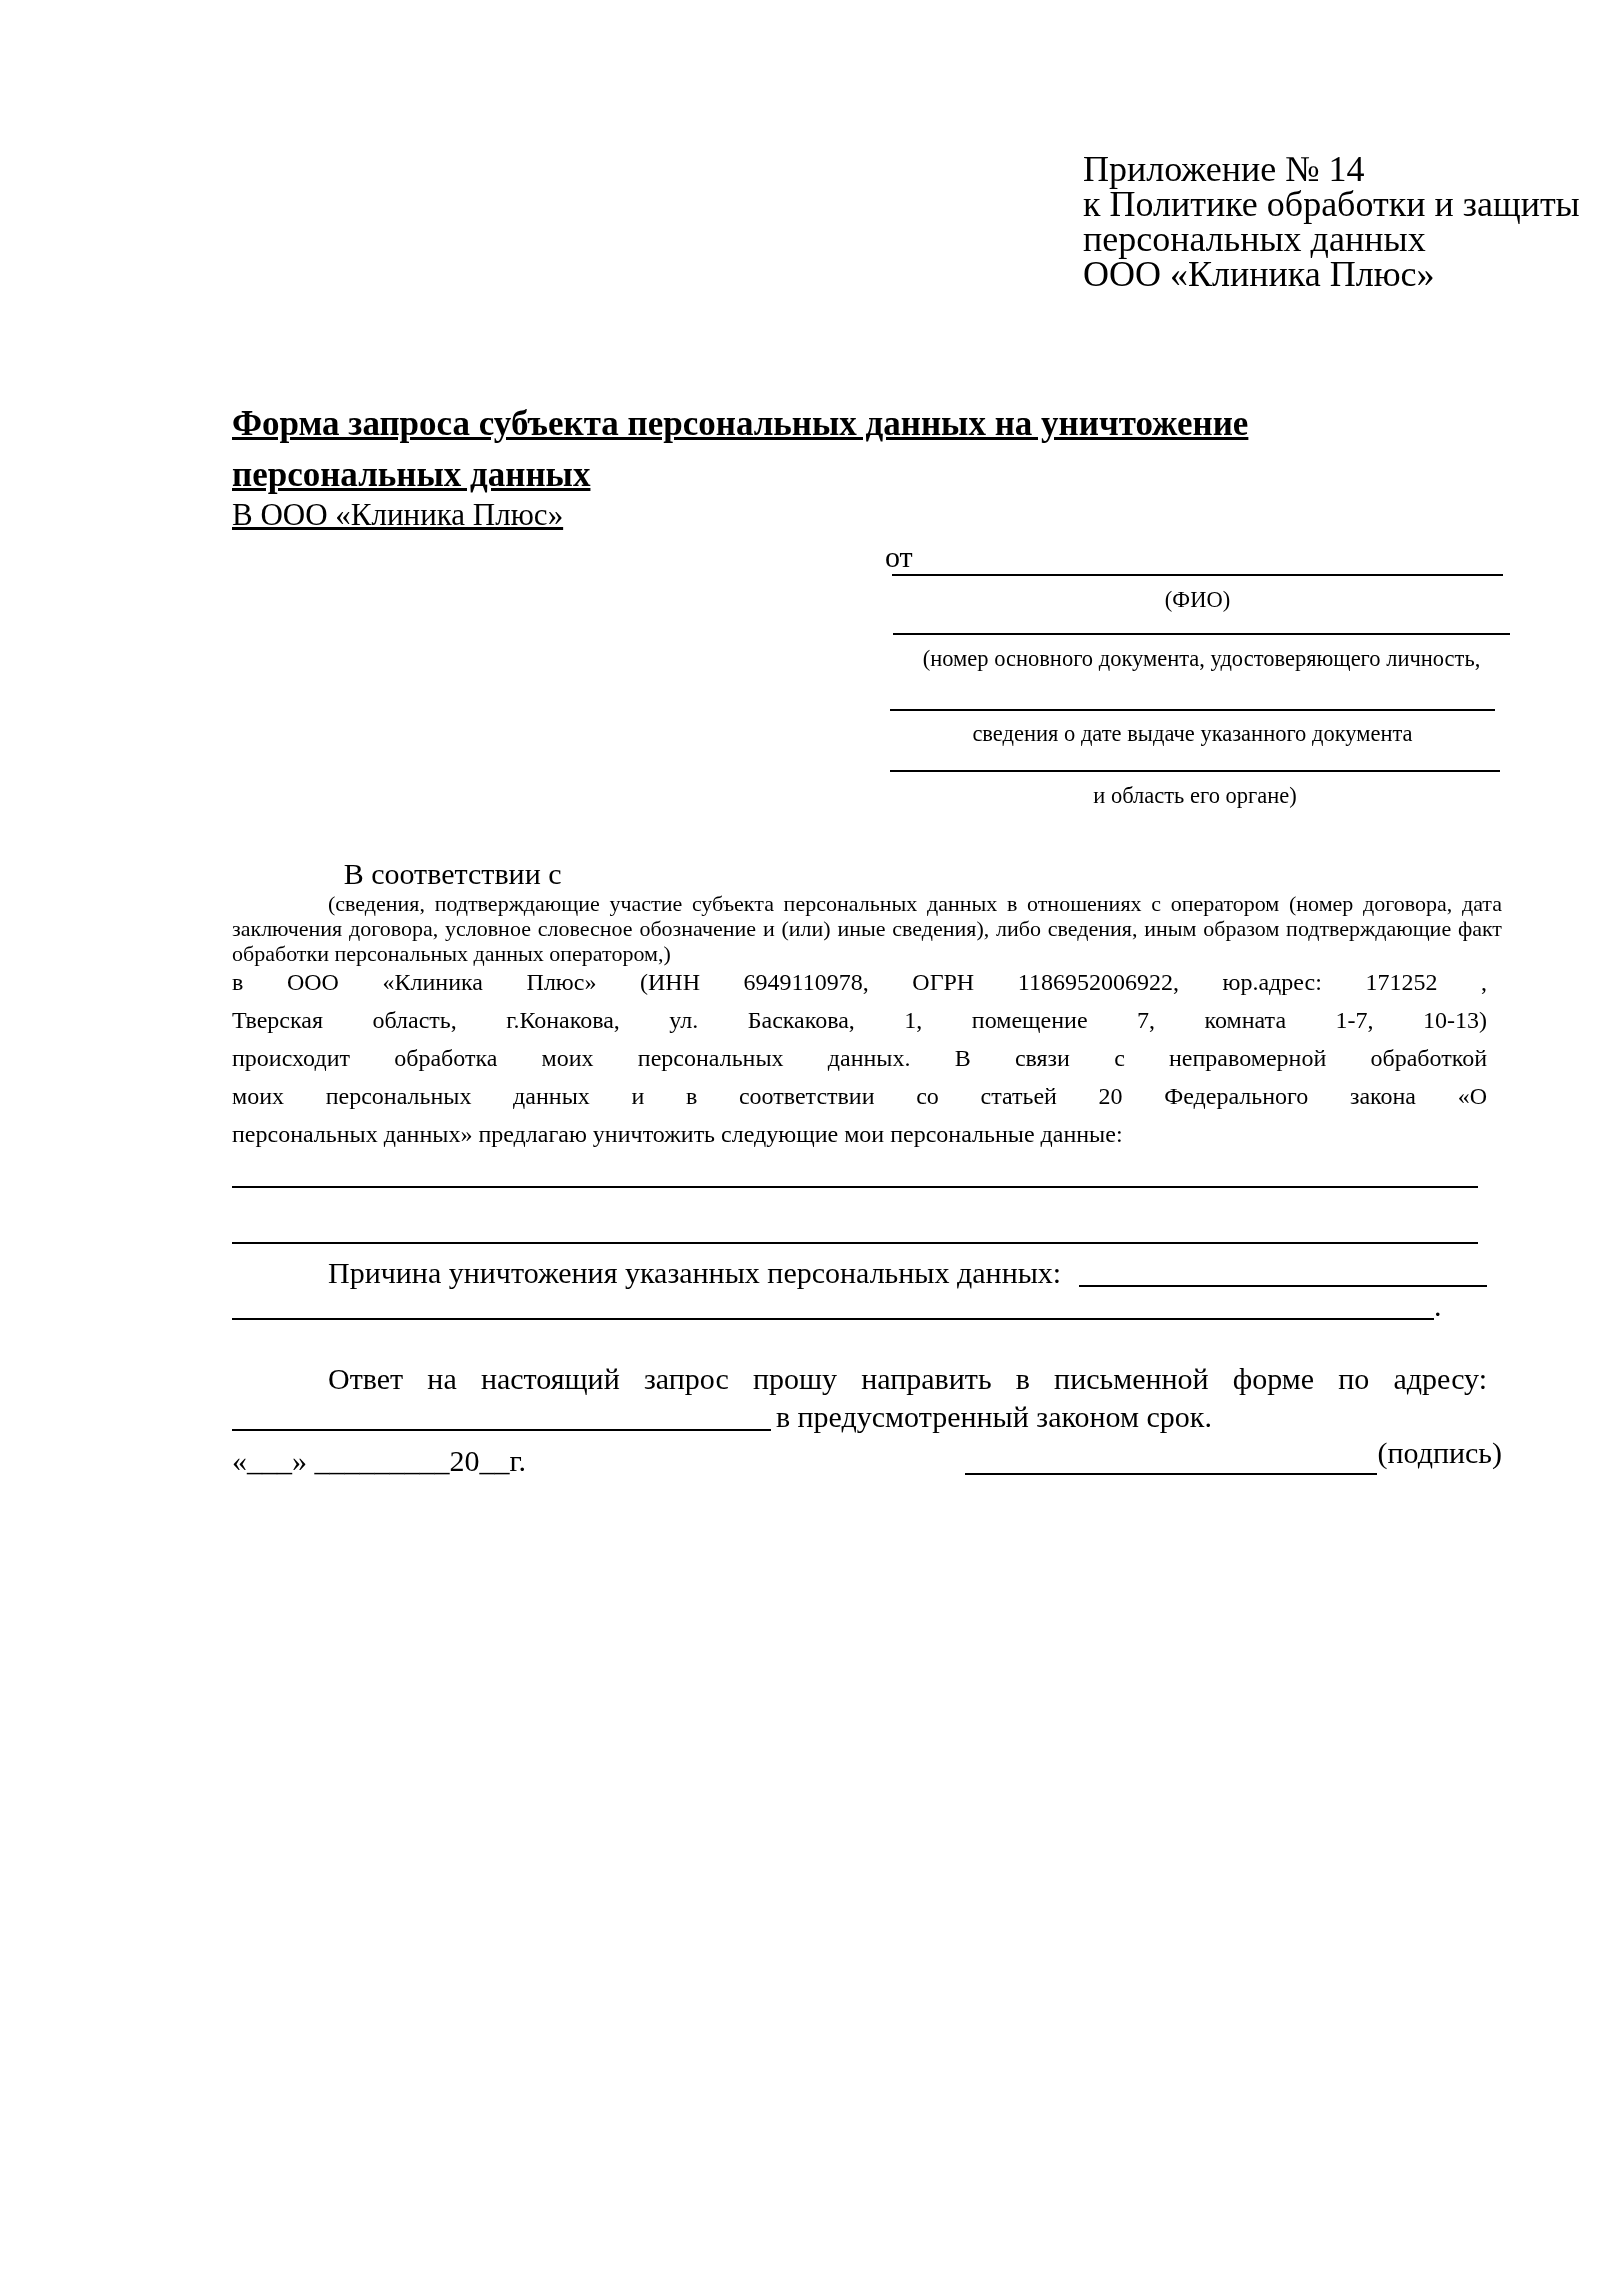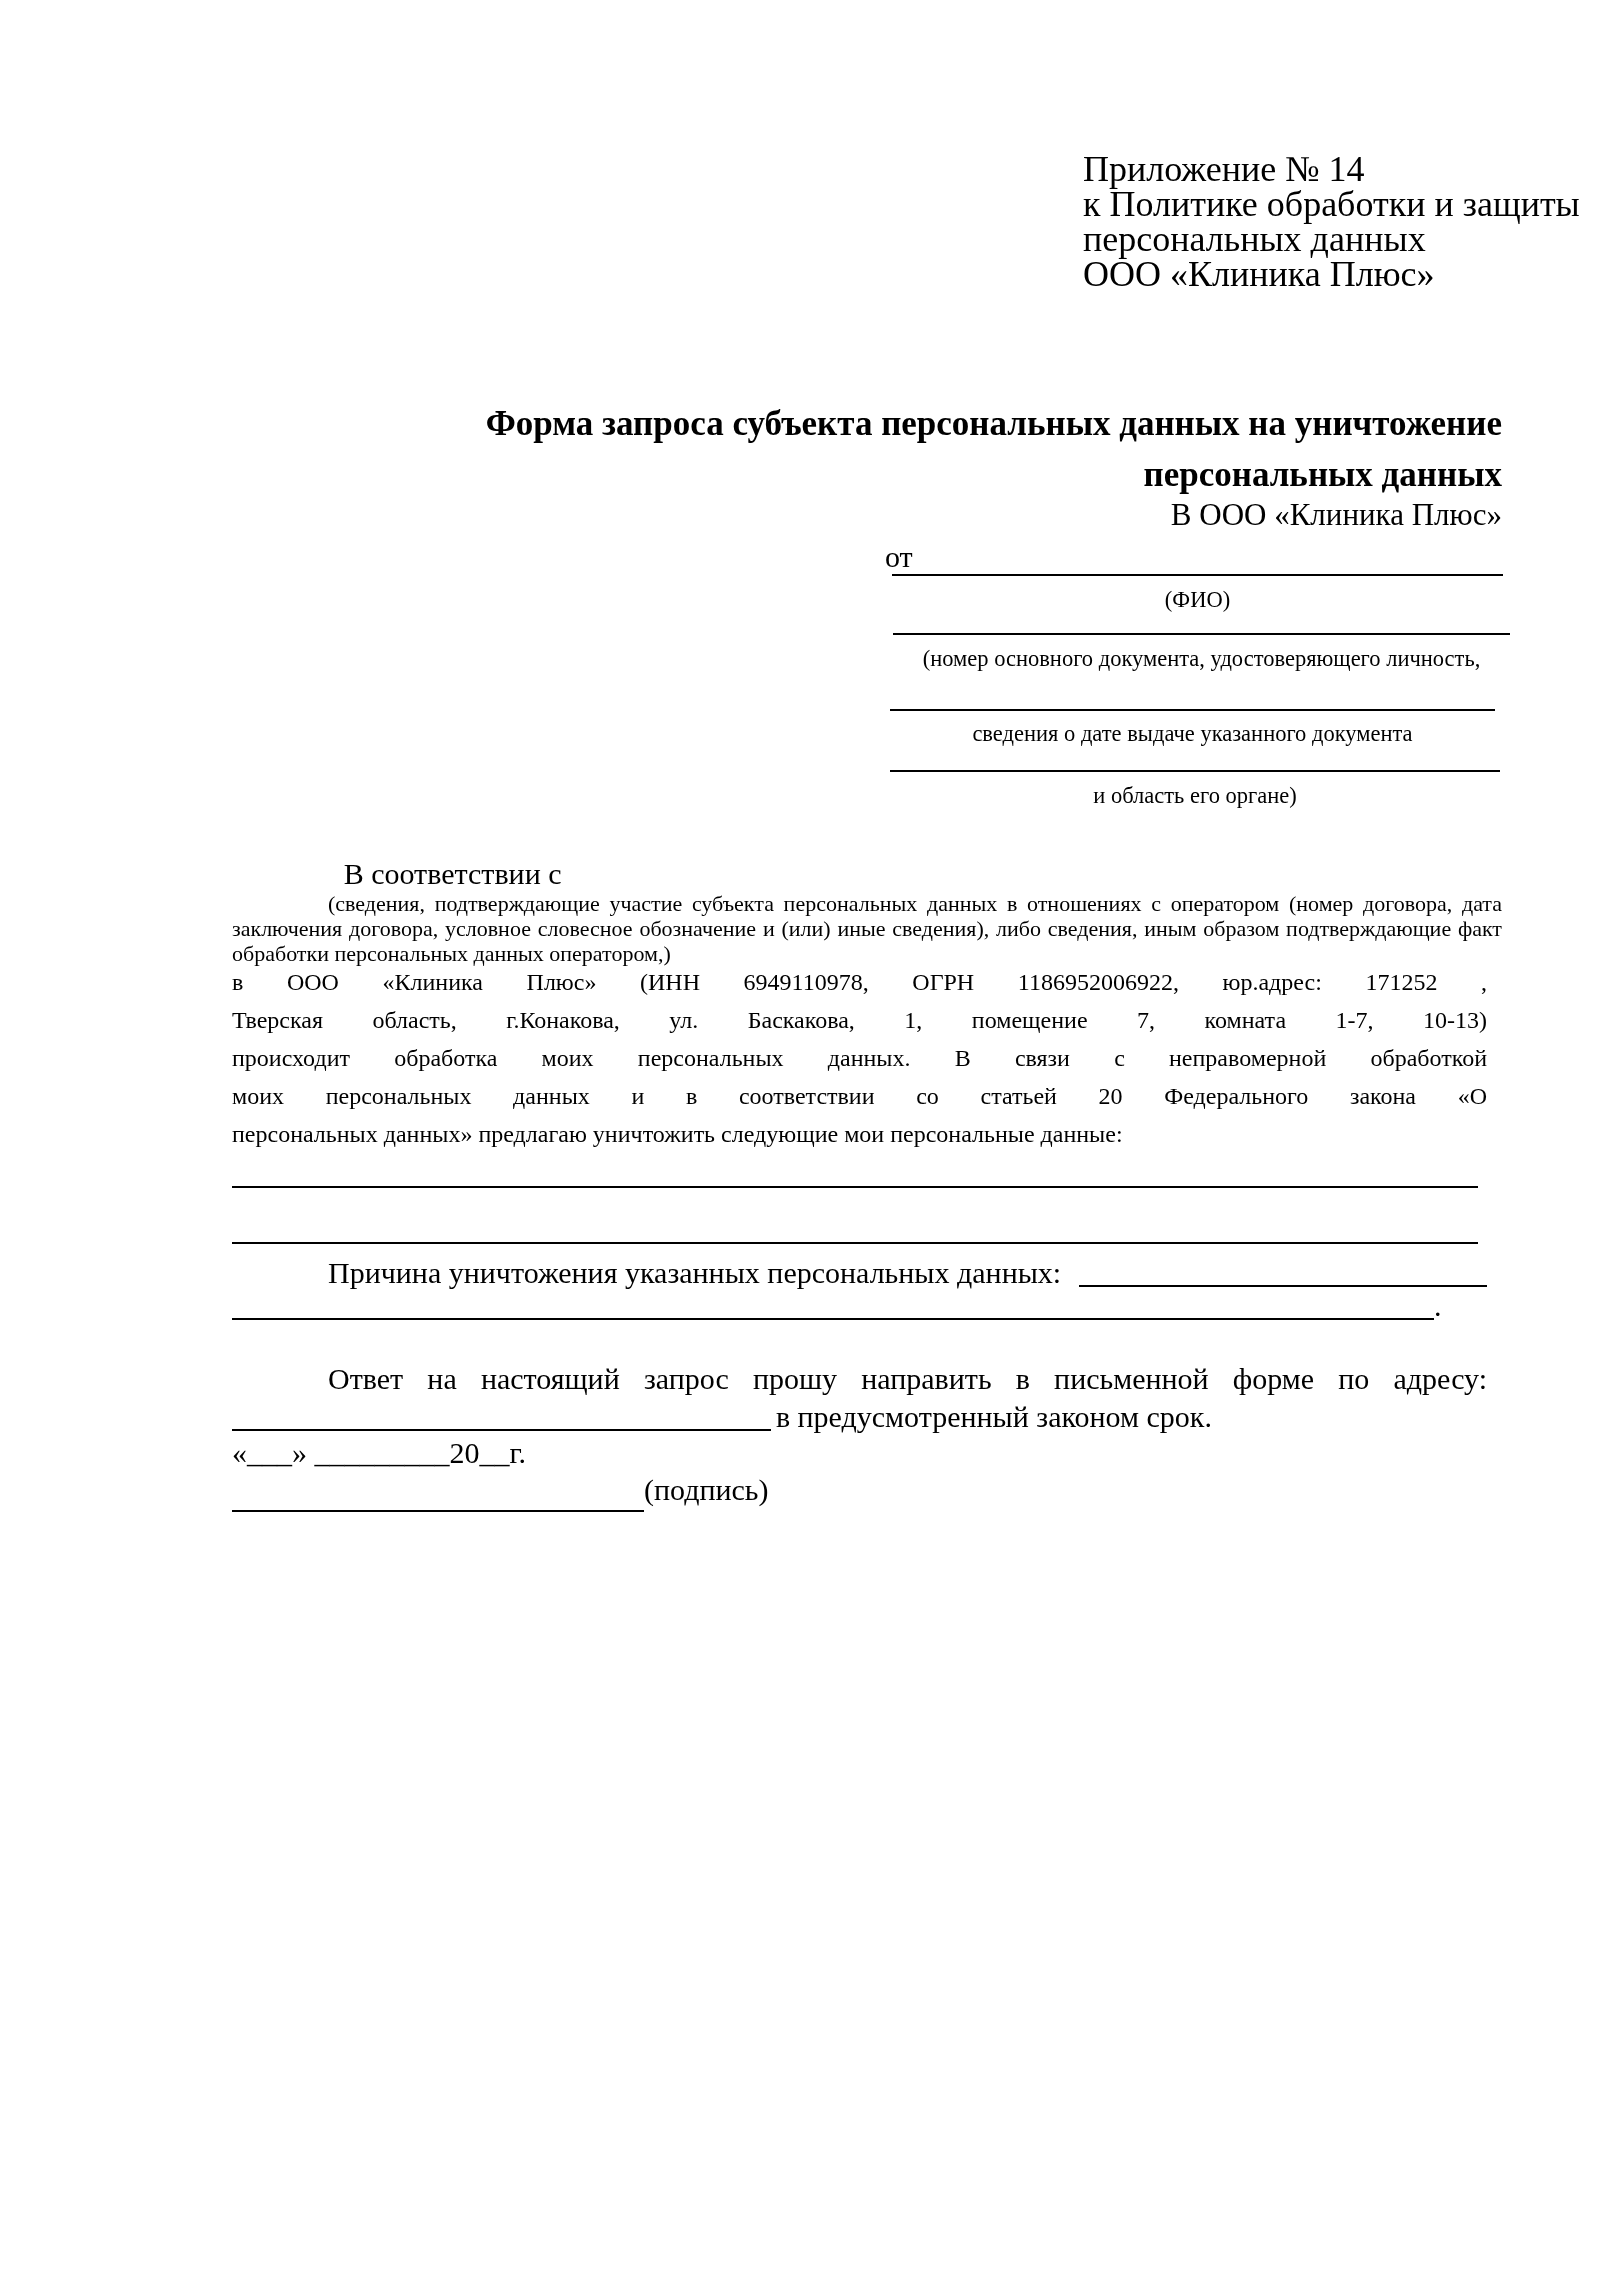--- a/index.html
+++ b/index.html
@@ -8,21 +8,21 @@
     width:1621px; height:2293px;
     background:#ffffff;
     font-family:"Liberation Serif", serif;
     color:#000;
     margin:0 auto;
     overflow:hidden;
   }
   .abs { position:absolute; }
   .rule { position:absolute; height:0; border-top:2.9px solid #000; }
   .cap { position:absolute; font-size:22.5px; text-align:center; line-height:25.5px; }
-  .center { text-align:right; }
+  .center { text-align:left;text-decoration:underline; }
   .jline { text-align:justify; text-align-last:justify; }
   .row { display:flex; align-items:baseline; }
   .blank { border-bottom:2.9px solid #000; position:relative; top:3.9px; }
   .fill { flex:1 1 auto; border-bottom:2.9px solid #000; position:relative; top:3.9px; }
 
   .header-block { left:1083px; top:152px; font-size:36px; line-height:35px; }
   .title-block  { left:232px; top:398px; width:1270px; font-weight:700; font-size:35px; line-height:51px; }
   .addressee    { left:232px; top:497px; width:1270px; font-size:31px; }
   .from-label   { left:885px; top:540px; font-size:30px; }
 
@@ -41,21 +41,21 @@
 
   .period-row   { left:232px; top:1287px; width:1255px; font-size:30px; line-height:37px; }
   .period-row .blank { width:1202px; }
 
   .response-block { left:232px; top:1324px; width:1255px; font-size:30px; line-height:38px; }
   .response-indent { text-indent:96px;margin-top:36px; }
   .response-block .blank { width:539px; }
   .response-block .after-line { margin-left:4.9px; }
 
   .bottom-row   { left:232px; top:1434px; width:1270px; font-size:30px; line-height:37px;
-                  display:flex; justify-content:space-between; align-items:baseline;flex-direction:column; }
+                  display:flex; justify-content:space-between; align-items:baseline; }
   .sig-group { display:flex; align-items:flex-end; }
   .sig-group .blank { width:412px; }
 </style>
 </head>
 <body>
 
 <div class="page">
 
   <div class="abs header-block">
     <div>Приложение № 14</div>

